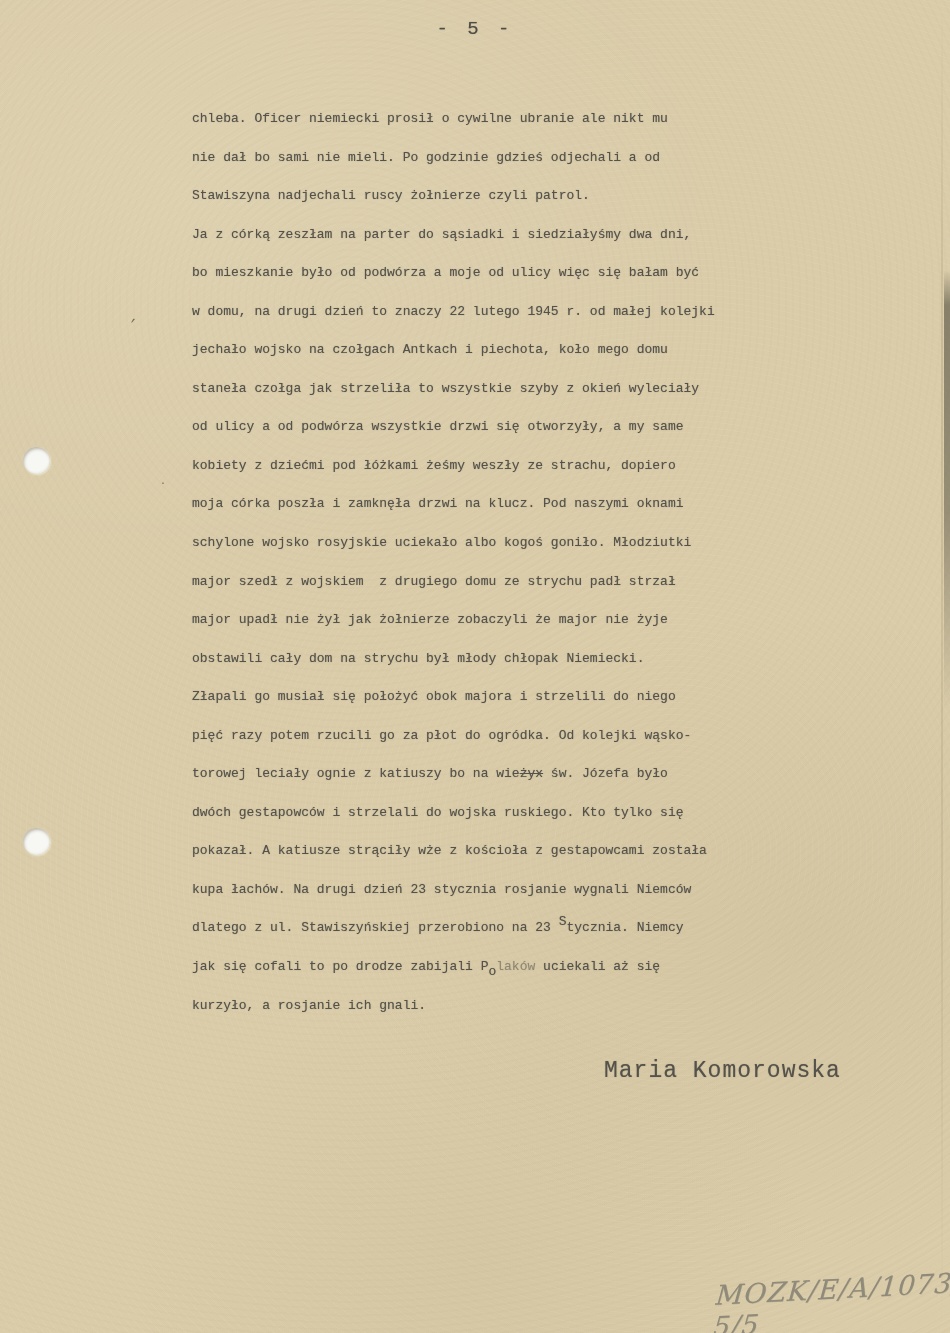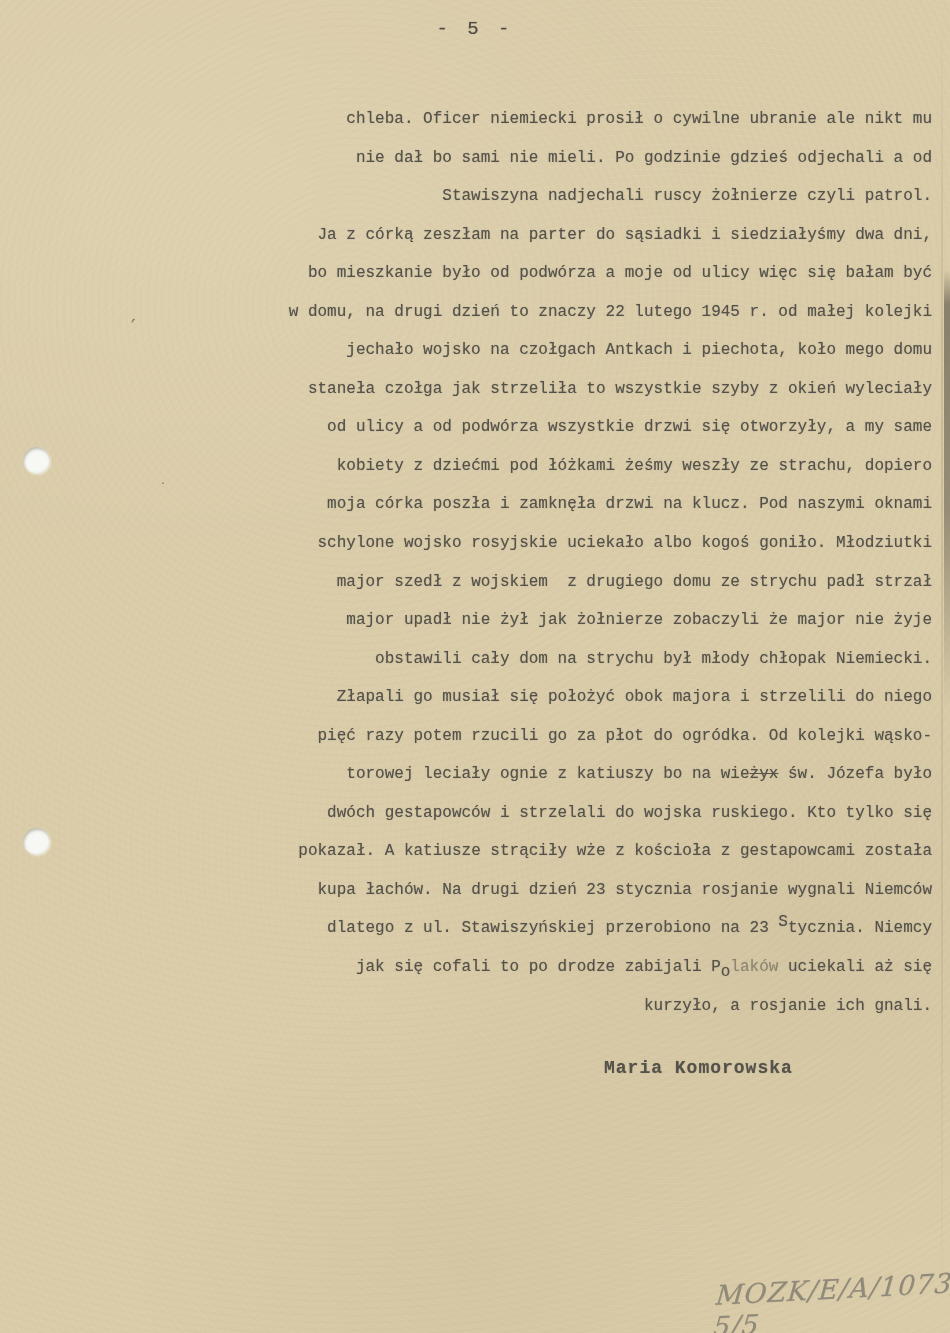--- a/index.html
+++ b/index.html
@@ -36,36 +36,34 @@
   }
   .hole-top{left:23px;top:447px;}
   .hole-bottom{left:23px;top:828px;}
 
   .page-number{
     position:absolute;left:0;top:18px;width:950px;text-align:center;
     font-size:19px;letter-spacing:4px;color:#4e4c45;
     text-shadow:0 0 1px rgba(78,76,69,0.55);
   }
   .letter-body{
-    position:absolute;left:176px;top:100px;width:756px;
-    font-size:16px;line-height:38.55px;color:#54524a;
+    position:absolute;left:192px;top:100px;width:756px;
+    font-size:13px;line-height:38.55px;color:#54524a;
     text-shadow:0 0 1px rgba(84,82,74,0.5);
     white-space:pre-wrap;
-    text-align:right;
   }
   .letter-line{min-height:38.55px;}
   .seg-strike{text-decoration:line-through;font-weight:normal;}
   .seg-sup{position:relative;top:-6px;}
   .seg-sub{position:relative;top:5px;}
   .seg-faint{opacity:0.55;}
   .signature{
     position:absolute;left:604px;top:1058px;
-    font-size:18px;color:#54524a;letter-spacing:1px;
+    font-size:23px;color:#54524a;letter-spacing:1px;
     text-shadow:0 0 1px rgba(84,82,74,0.5);
-    font-weight:bold;
   }
   .archival-ref{
     position:absolute;left:712px;top:1280px;
     font-family:"DejaVu Serif","Liberation Serif",serif;
     font-style:italic;
     font-size:27px;color:#8f8a79;letter-spacing:1px;
     transform:rotate(-3deg) skewX(-8deg);
     transform-origin:left bottom;
     text-shadow:0.5px 0.5px 0.5px rgba(143,138,121,0.4);
   }

